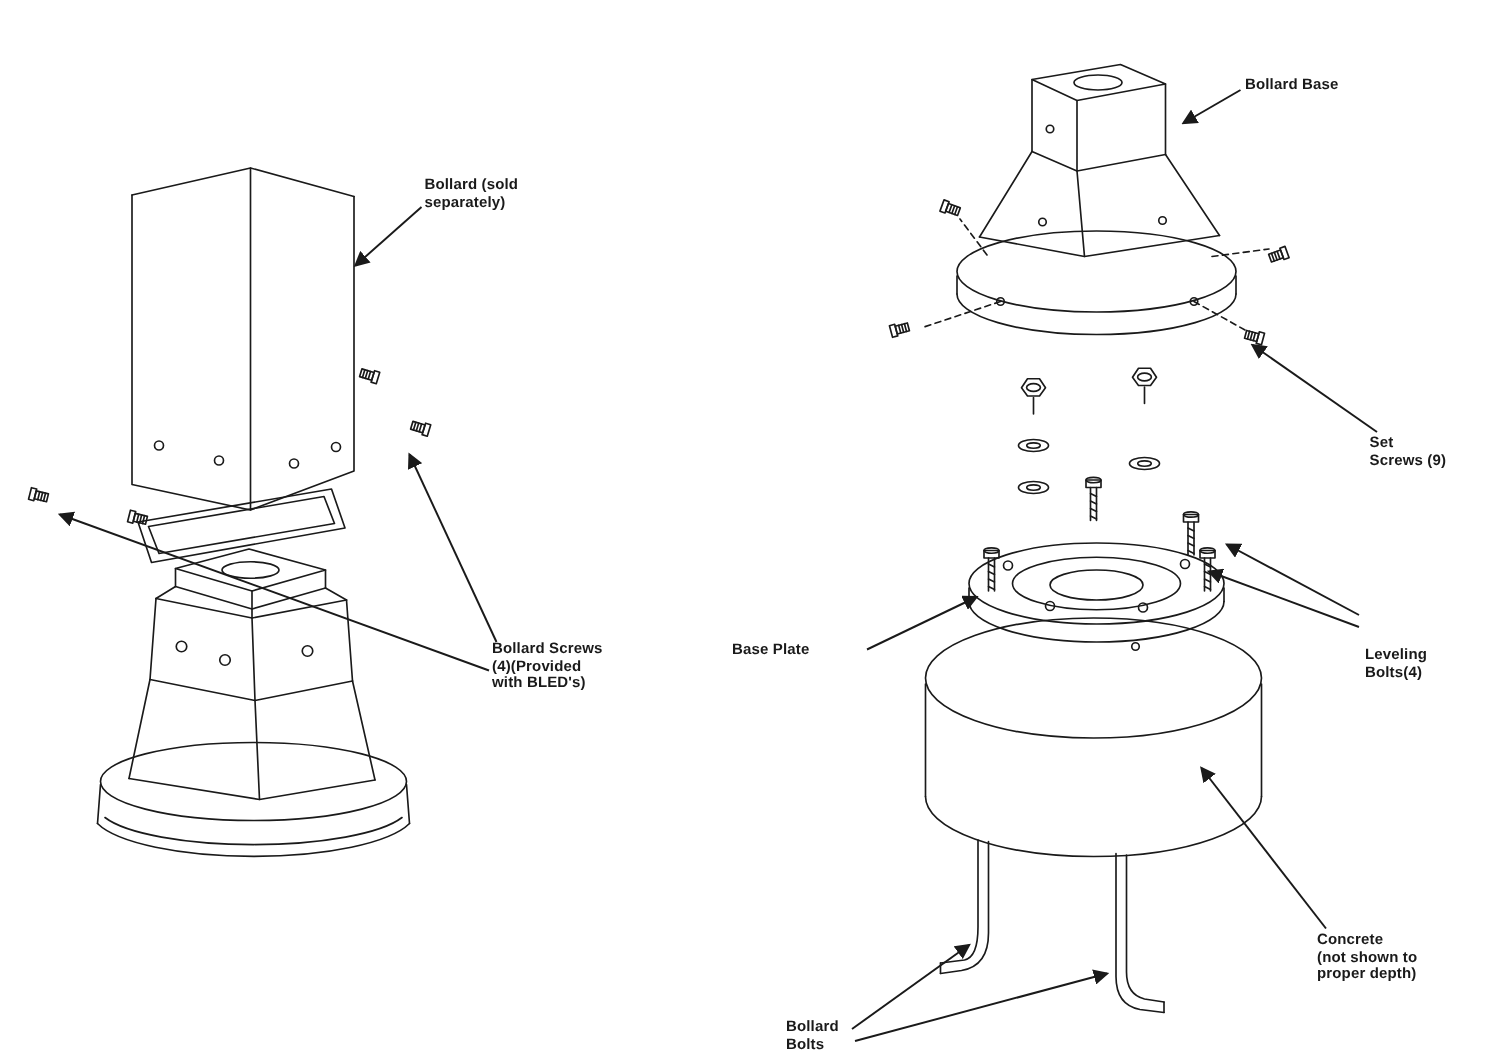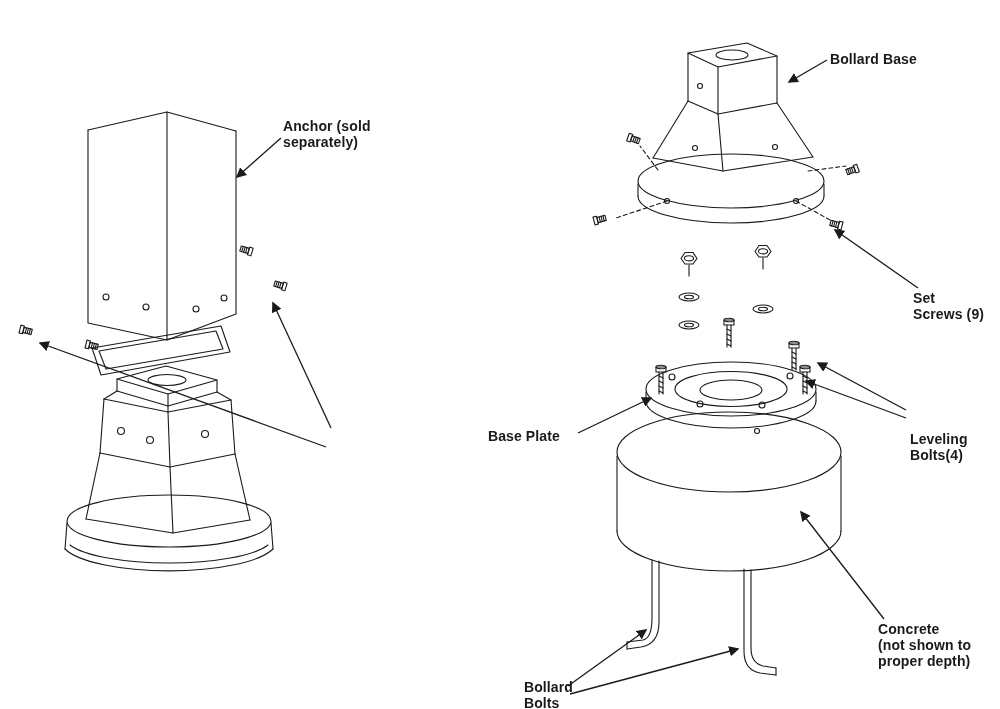--- a/index.html
+++ b/index.html
@@ -5,21 +5,21 @@
   html,body { margin:0; padding:0; background:#ffffff; }
   #stage {
     position:relative; width:1000px; height:709px; background:#ffffff;
     font-family:"Liberation Sans", sans-serif; overflow:hidden;
   }
   #stage svg { position:absolute; left:0; top:0; }
   .draw { stroke:#1a1a1a; fill:none; stroke-width:1.1; stroke-linejoin:round; stroke-linecap:round; }
   .arrow { stroke:#1a1a1a; fill:none; stroke-width:1.3; }
   .dash { stroke-dasharray:4 3; }
   .lbl {
-    position:absolute; font-weight:bold; font-size:14px; line-height:1.16;
+    position:absolute; font-weight:bold; font-size:10px; line-height:1.16;
     color:#1a1a1a; white-space:pre-line; letter-spacing:0.1px;
   }
 </style>
 </head>
 <body>
 
 <div id="stage">
 
   <svg width="1000" height="709" viewBox="0 0 1000 709">
     <defs>
@@ -169,22 +169,25 @@
       <line class="arrow" x1="918" y1="288" x2="835" y2="230" marker-end="url(#ah)"></line>
       <line class="arrow" x1="578" y1="433" x2="651" y2="398" marker-end="url(#ah)"></line>
       <line class="arrow" x1="906" y1="410" x2="818" y2="363" marker-end="url(#ah)"></line>
       <line class="arrow" x1="906" y1="418" x2="806" y2="381" marker-end="url(#ah)"></line>
       <line class="arrow" x1="884" y1="619" x2="801" y2="512" marker-end="url(#ah)"></line>
       <line class="arrow" x1="568" y1="686" x2="646" y2="630" marker-end="url(#ah)"></line>
       <line class="arrow" x1="570" y1="694" x2="738" y2="649" marker-end="url(#ah)"></line>
     </g>
   </svg>
 
-  <div class="lbl" style="left:283px; top:118px;">Anchor (sold
+  <div class="lbl" style="left:283px; top:118px;">Bollard (sold
 separately)</div>
+  <div class="lbl" style="left:328px; top:427px;">Bollard Screws
+(4)(Provided
+with BLED's)</div>
   <div class="lbl" style="left:830px; top:51px;">Bollard Base</div>
   <div class="lbl" style="left:913px; top:290px;">Set
 Screws (9)</div>
   <div class="lbl" style="left:488px; top:428px;">Base Plate</div>
   <div class="lbl" style="left:910px; top:400px;margin-top:31px;">Leveling
 Bolts(4)</div>
   <div class="lbl" style="left:878px; top:621px;">Concrete
 (not shown to
 proper depth)</div>
   <div class="lbl" style="left:524px; top:679px;">Bollard

